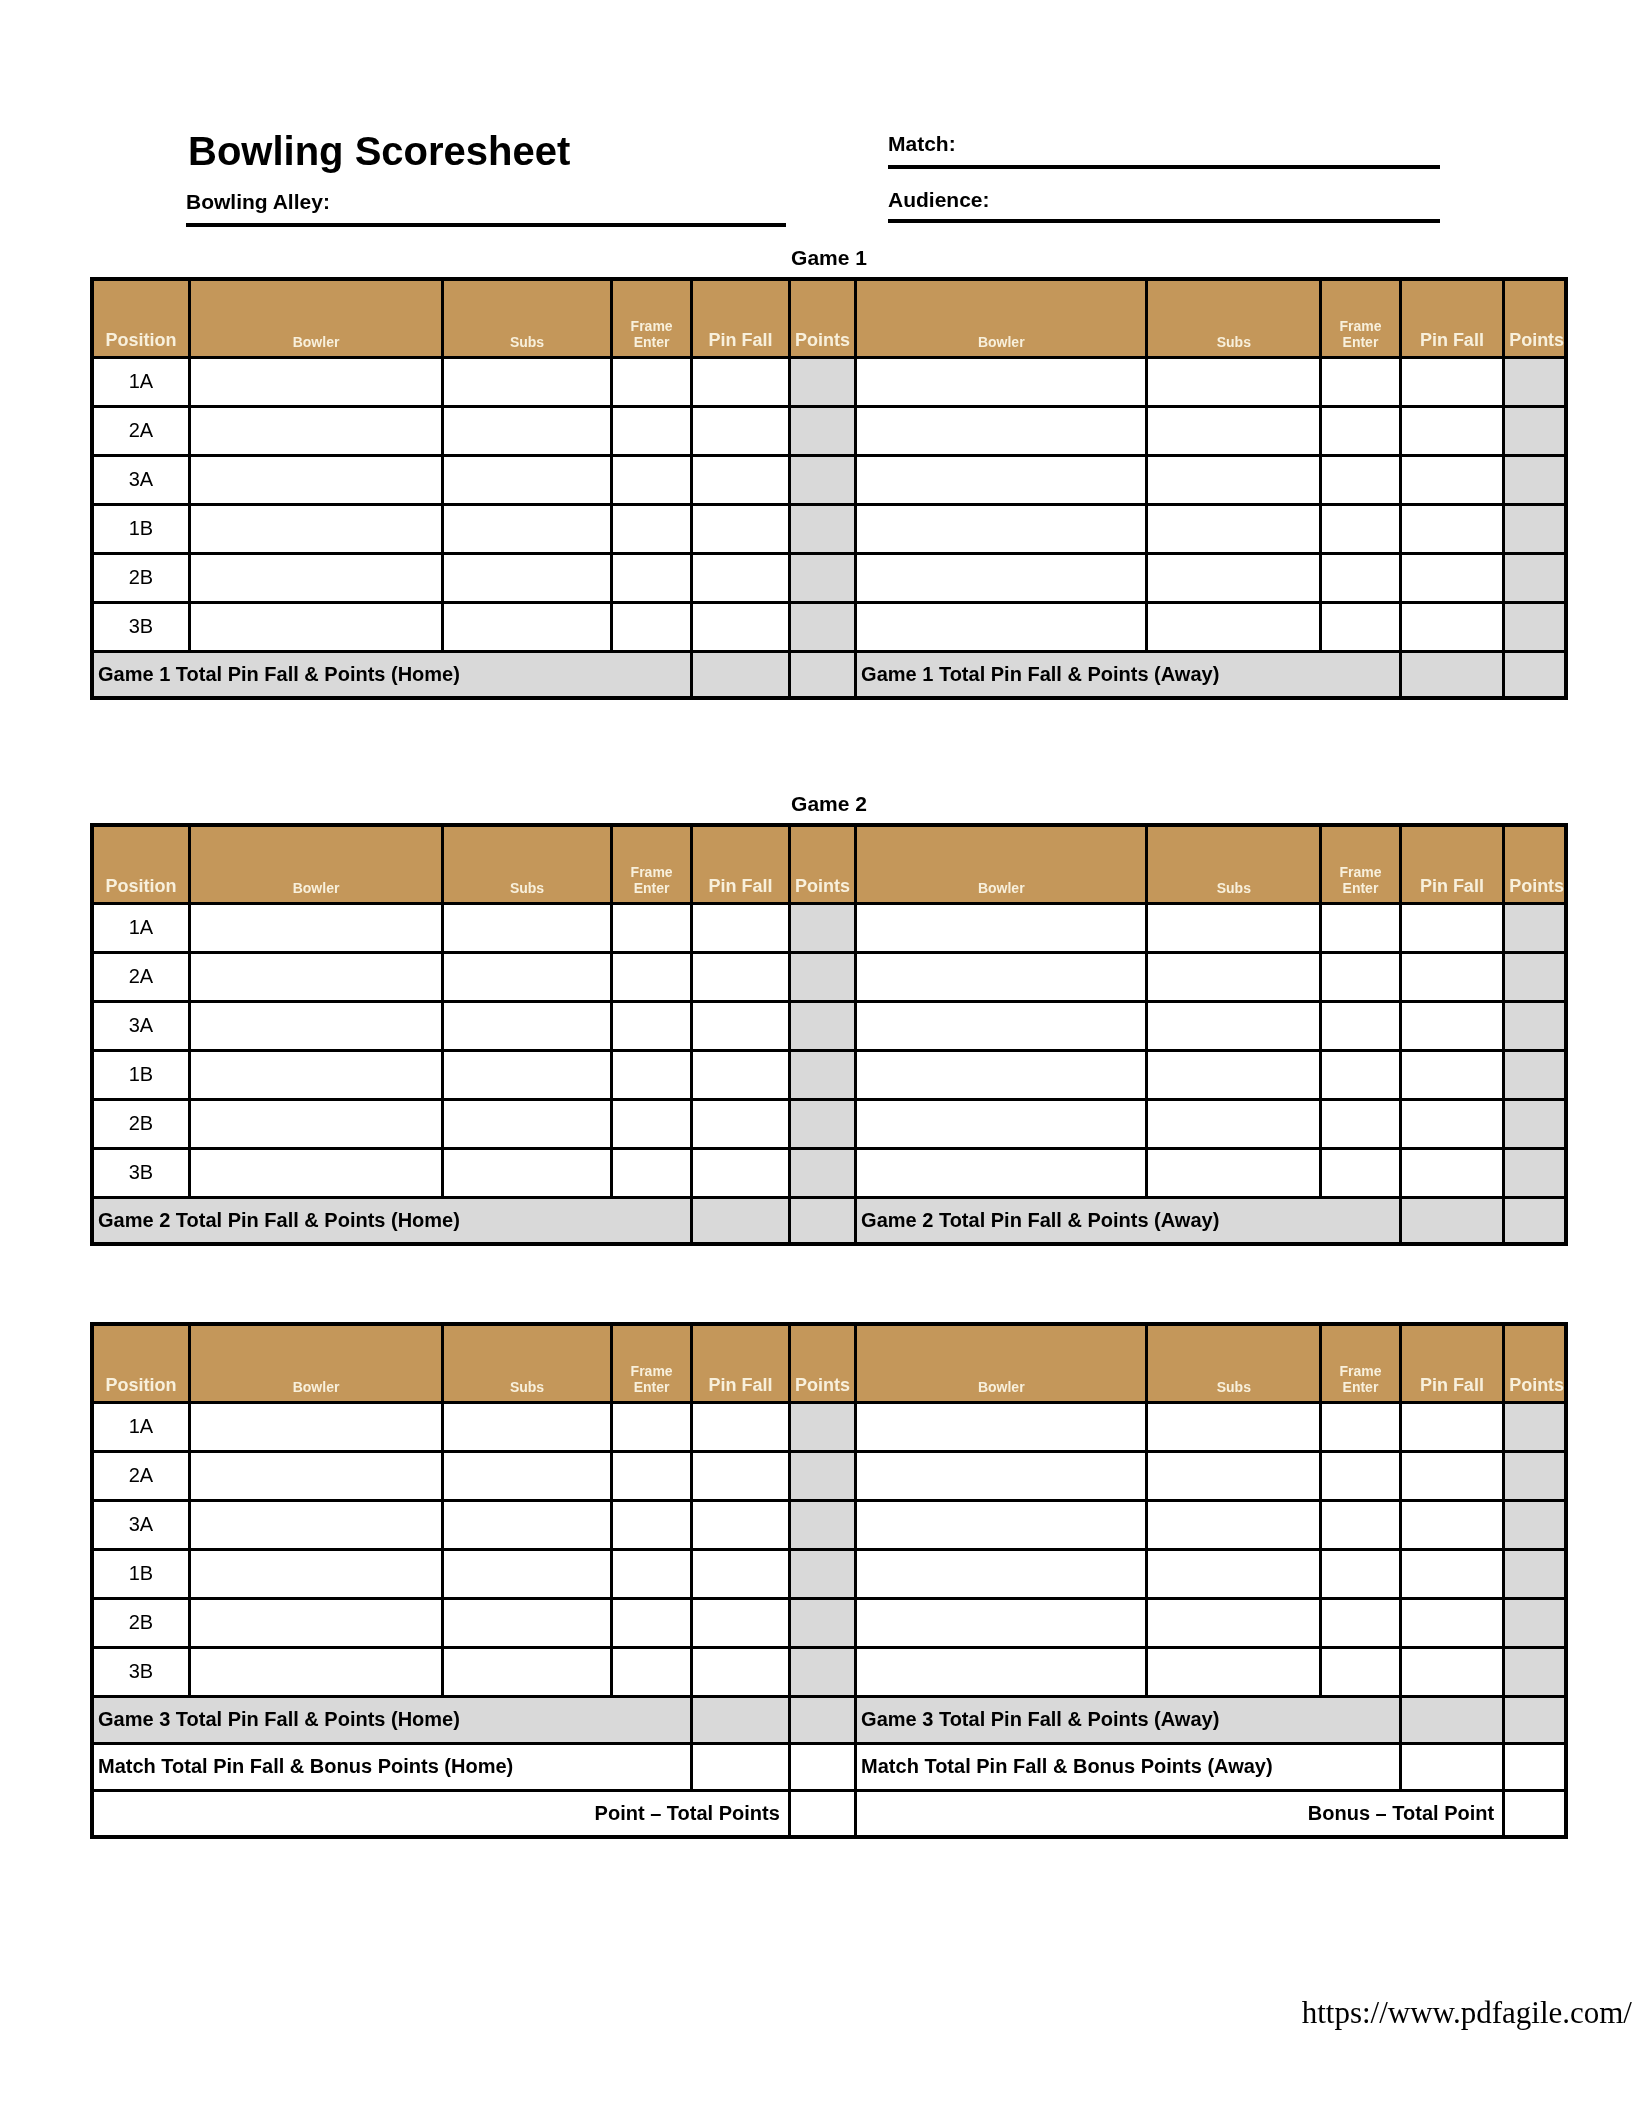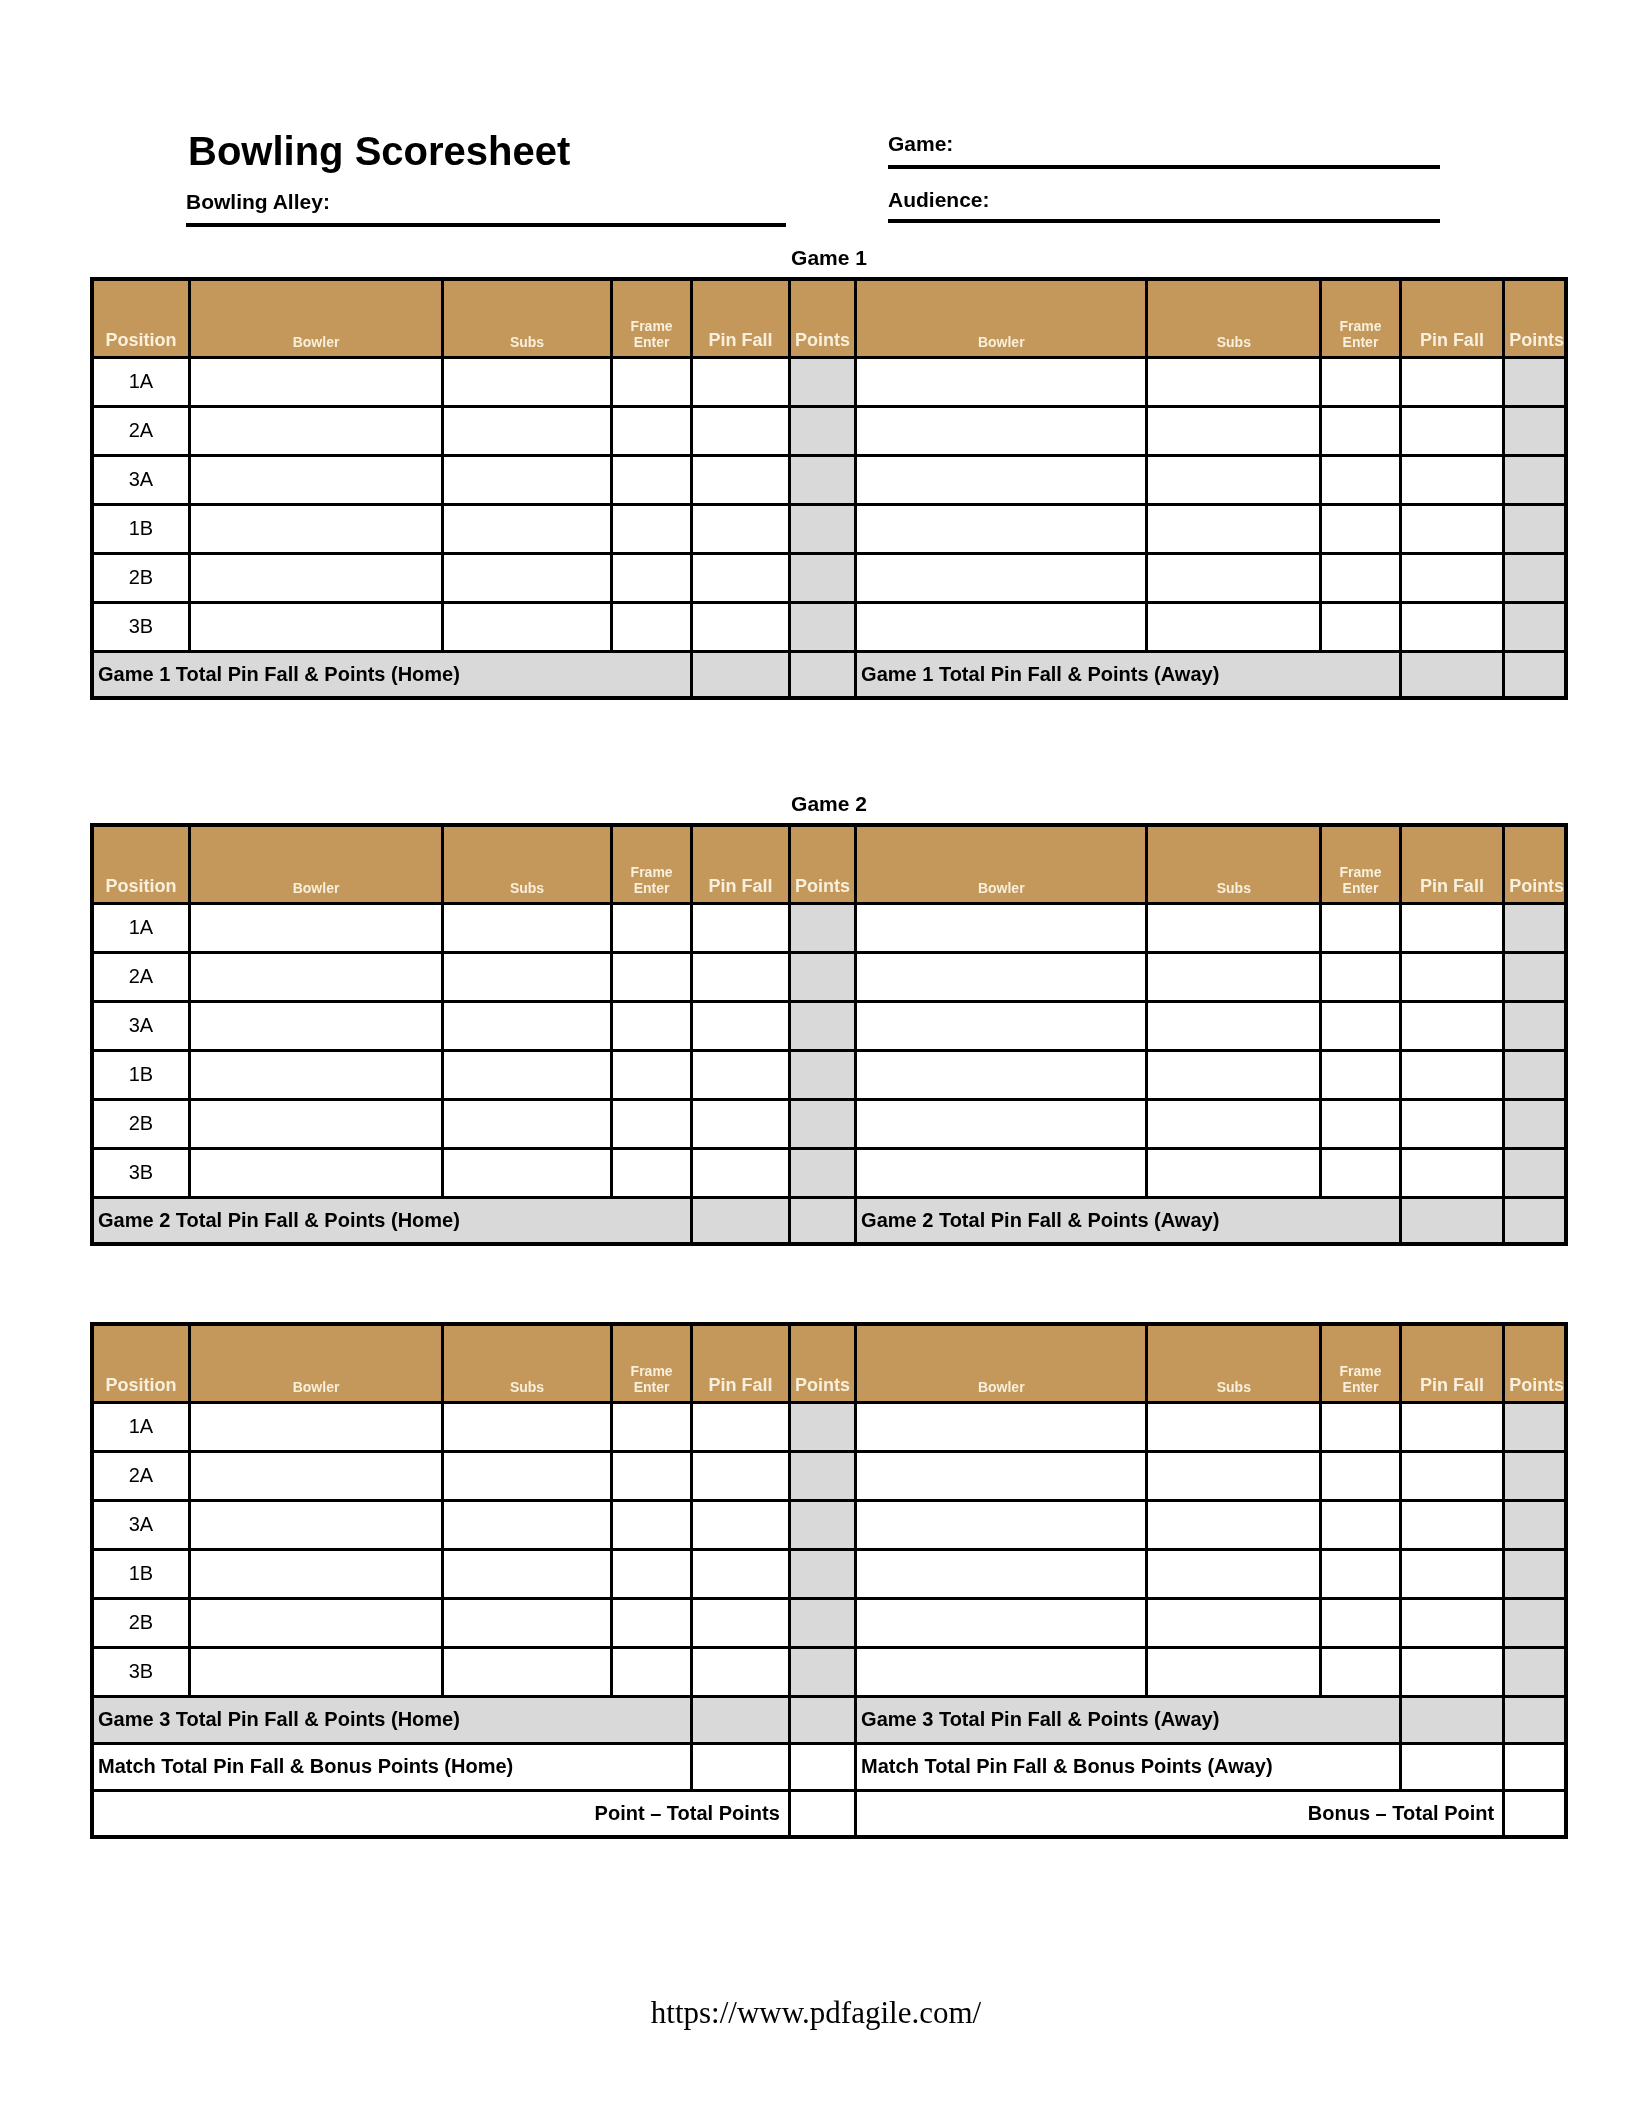--- a/index.html
+++ b/index.html
@@ -70,34 +70,34 @@
   .total-row td{background:var(--shade,#D9D9D9); font-weight:700; font-size:20px;}
   .match-row td{background:#ffffff;}
   .final-row{height:47px;}
   .final-row td{background:#ffffff; font-weight:700; font-size:20px;}
   .row-label{text-align:left; padding-left:4px;}
   .final-row .row-label{text-align:right; padding-right:8px;}
 
   
   .footer{
     position:absolute; top:1995px; left:0; width:100%;
-    text-align:center;
+    text-align:right;
     font-family:"Liberation Serif", serif;
     font-size:31px;
   }
 </style>
 </head>
 <body>
 
 <div class="page">
 
   <h1 class="page-title">Bowling Scoresheet</h1>
 
   <div class="fill-field date-field">
-    <span>Game:</span>
+    <span>Match:</span>
     <span class="blank"></span>
   </div>
 
   <div class="fill-field alley-field">
     <span>Bowling Alley:</span>
     <span class="blank"></span>
   </div>
 
   <div class="fill-field audience-field">
     <span>Audience:</span>

